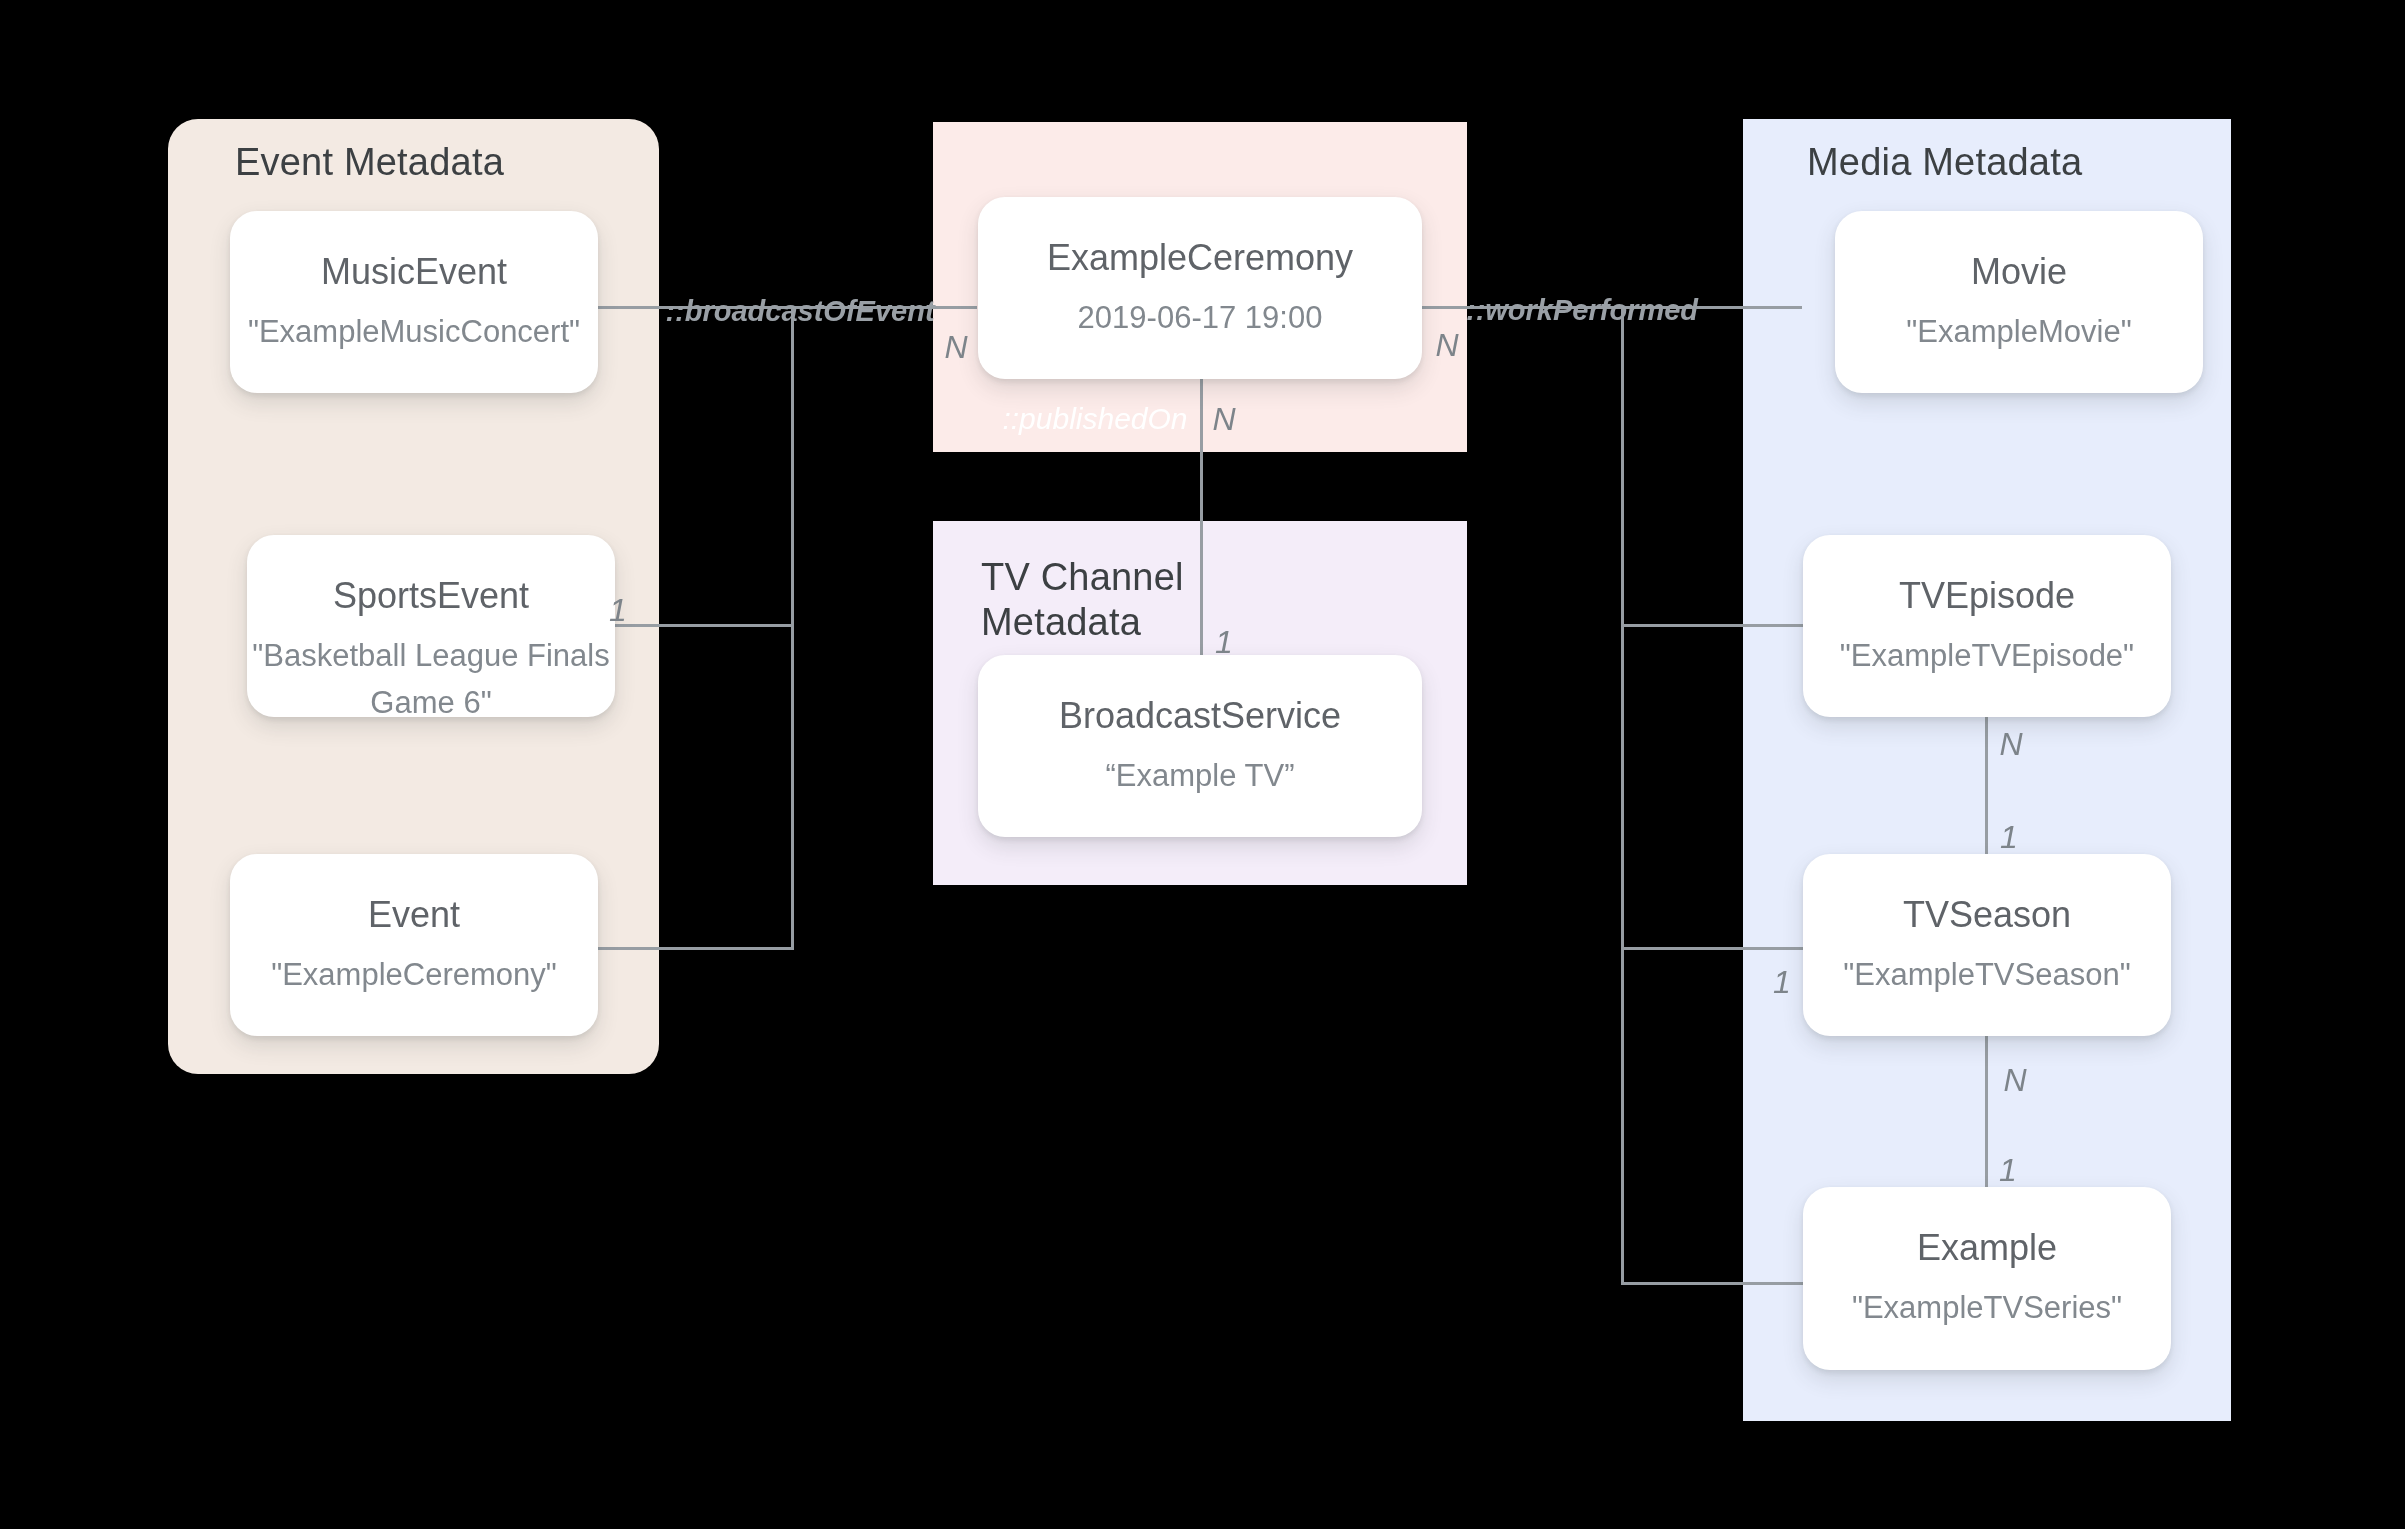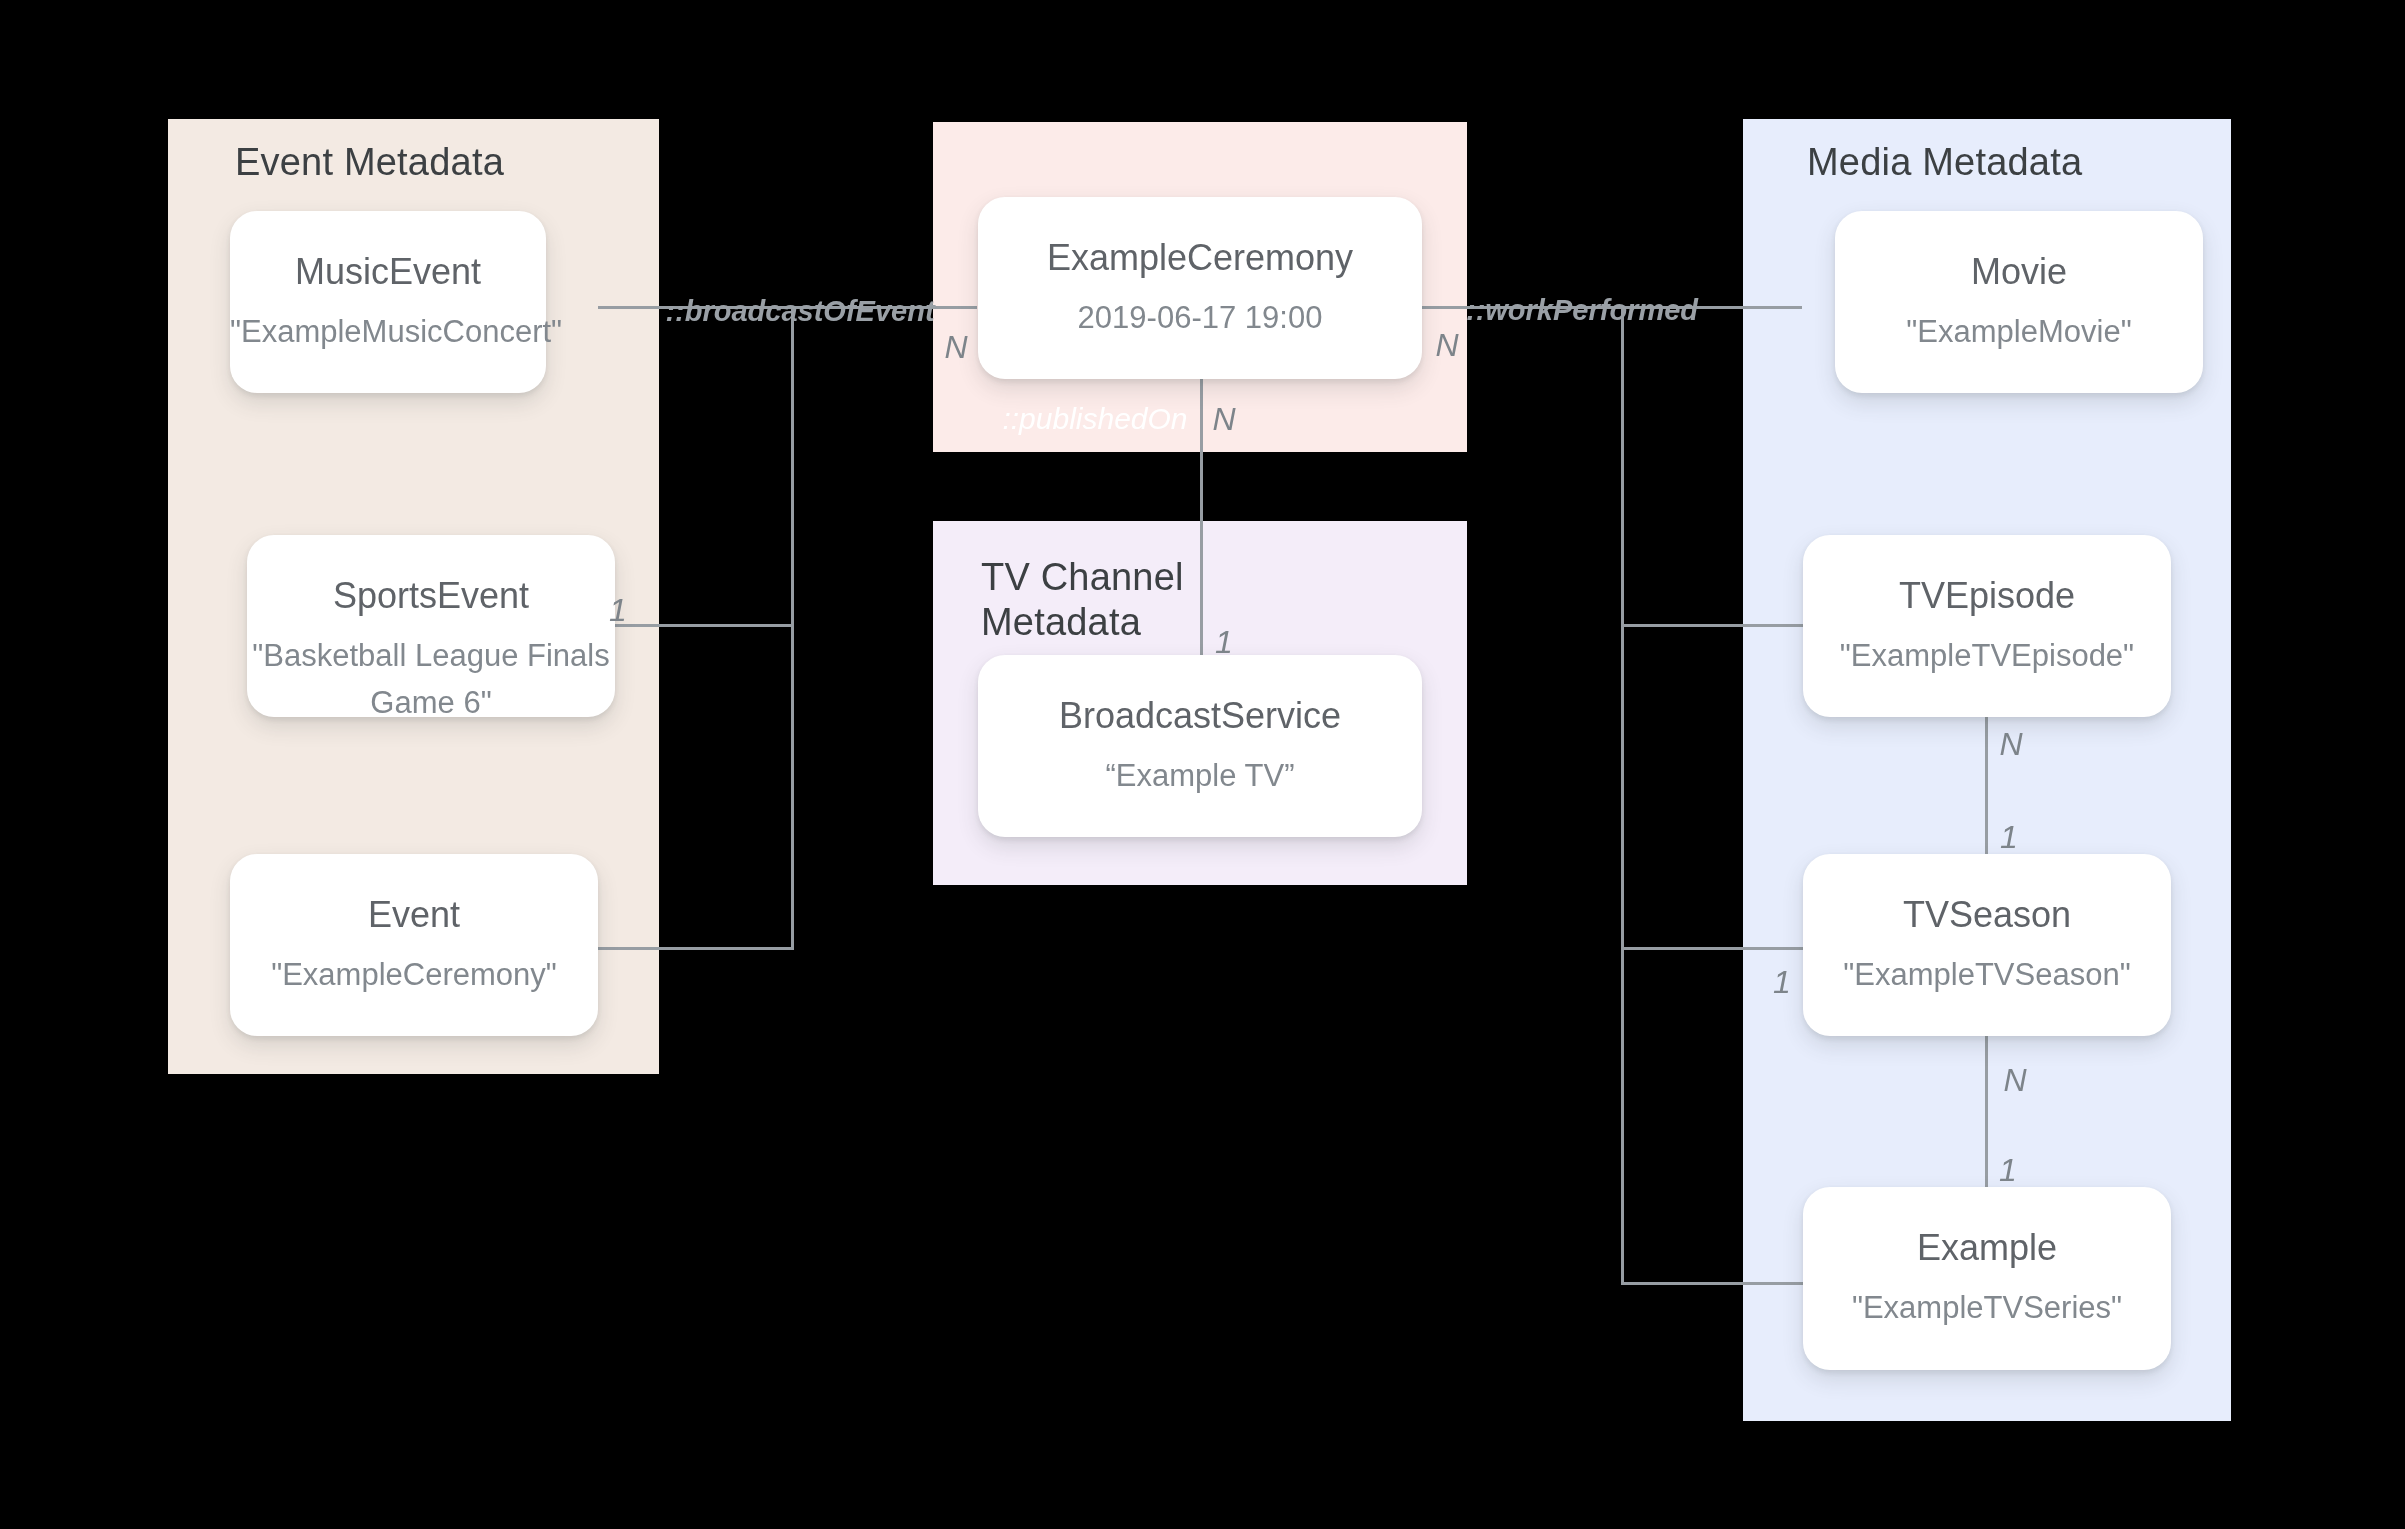--- a/index.html
+++ b/index.html
@@ -63,21 +63,21 @@
   #ln-event        {left:598px; top:947px; width:195px;}
   #ln-trunk-right  {left:1621px;top:306px; height:979px;}
   #ln-episode      {left:1621px;top:624px; width:182px;}
   #ln-season       {left:1621px;top:947px; width:182px;}
   #ln-series       {left:1621px;top:1282px;width:182px;}
   #ln-published    {left:1200px;top:379px; height:276px;}
   #ln-ep-season    {left:1985px;top:717px; height:137px;}
   #ln-season-series{left:1985px;top:1035px;height:152px;}
 
   
-  #card-music   {left:230px; top:211px; width:316px;height:182px;}
+  #card-music   {left:230px; top:211px; width:368px;height:182px;}
   #card-sports  {left:247px; top:535px; width:368px;height:182px;}
   #card-event   {left:230px; top:854px; width:368px;height:182px;}
   #card-bevent  {left:978px;top:197px; width:444px;height:182px;}
   #card-bservice{left:978px;top:655px; width:444px;height:182px;}
   #card-movie   {left:1803px;top:211px; width:368px;height:182px;margin-left:32px;}
   #card-episode {left:1803px;top:535px; width:368px;height:182px;}
   #card-season  {left:1803px;top:854px; width:368px;height:182px;}
   #card-series  {left:1803px;top:1187px;width:368px;height:183px;}
 
   
@@ -93,21 +93,21 @@
   #num-ep-season-n    {left:2011px;top:744px;}
   #num-ep-season-1    {left:2009px;top:837px;}
   #num-season-series-n{left:2015px;top:1080px;}
   #num-season-series-1{left:2008px;top:1170px;}
 </style>
 </head>
 <body>
 
 <div class="stage">
 
-  <div class="panel" id="panel-event" style="background: rgb(243, 234, 227);">
+  <div class="panel" id="panel-event" style="background: rgb(243, 234, 227); border-radius: 30px;">
     <div class="panel-title">Event Metadata</div>
   </div>
   <div class="panel" id="panel-broadcast" style="background: rgb(252, 235, 233);"></div>
   <div class="panel" id="panel-tv" style="background: rgb(244, 237, 249);">
     <div class="panel-title">TV Channel Metadata</div>
   </div>
   <div class="panel" id="panel-media" style="background: rgb(231, 237, 252);">
     <div class="panel-title">Media Metadata</div>
   </div>
 

